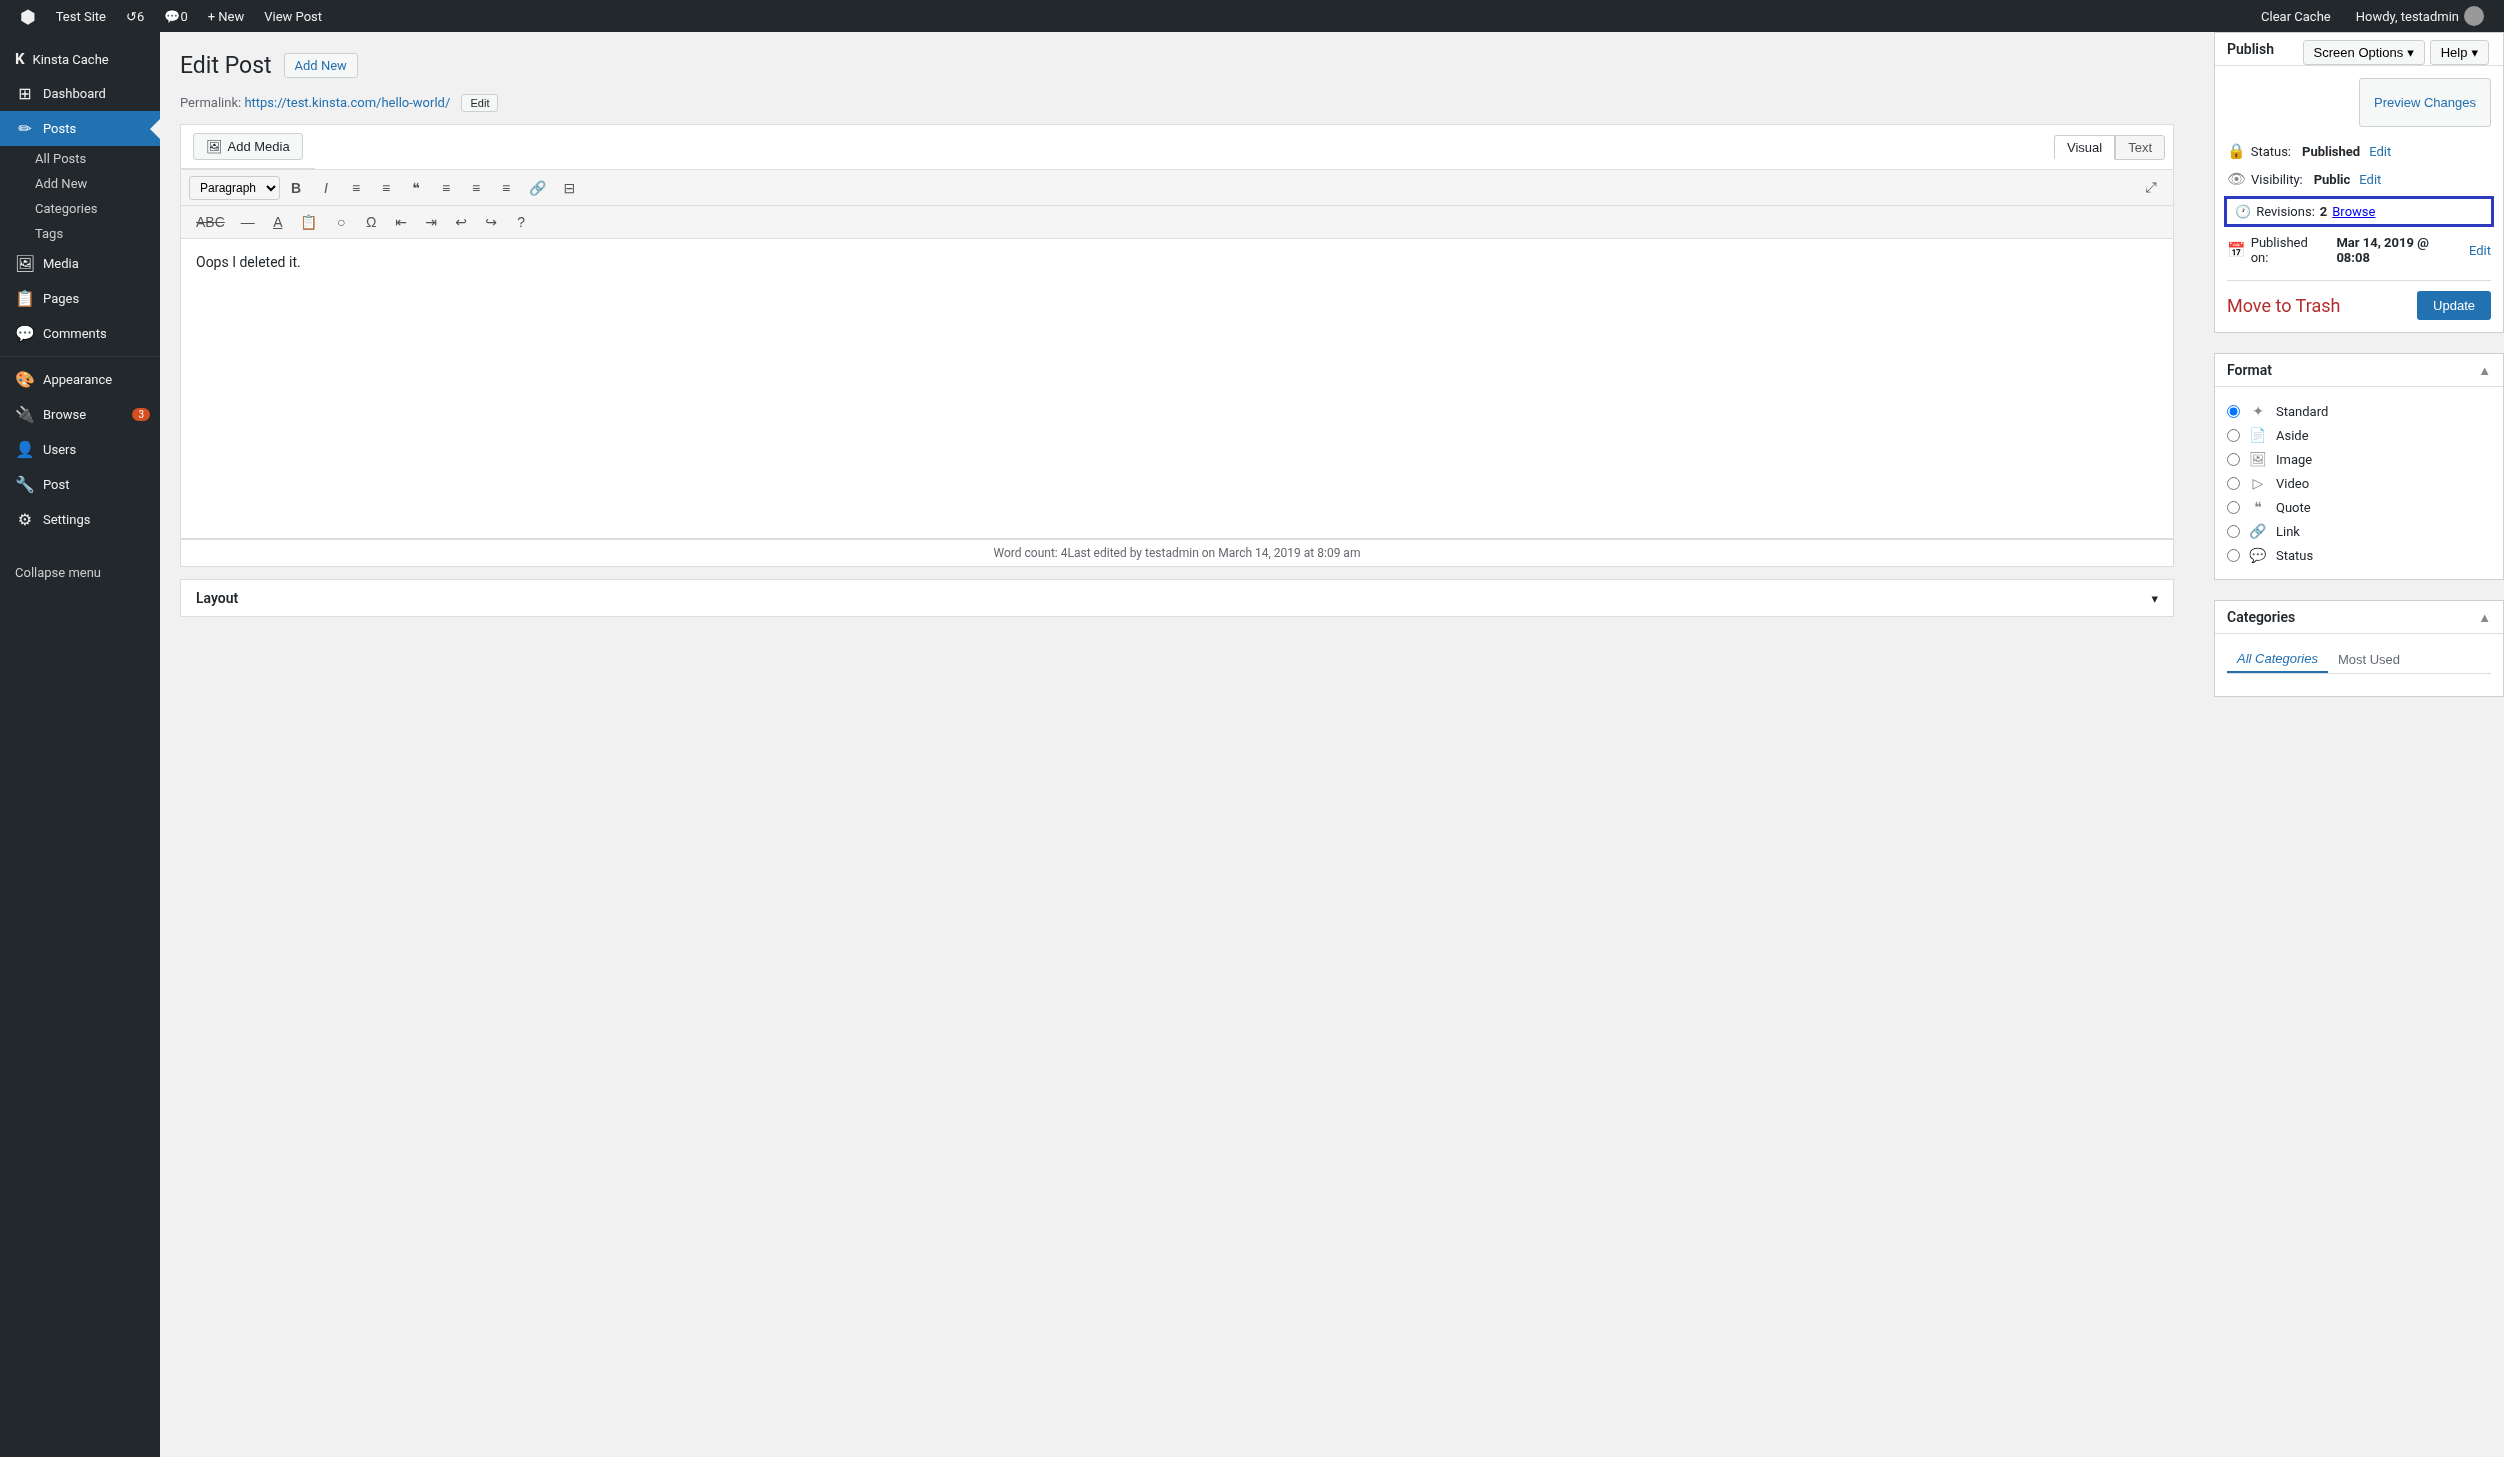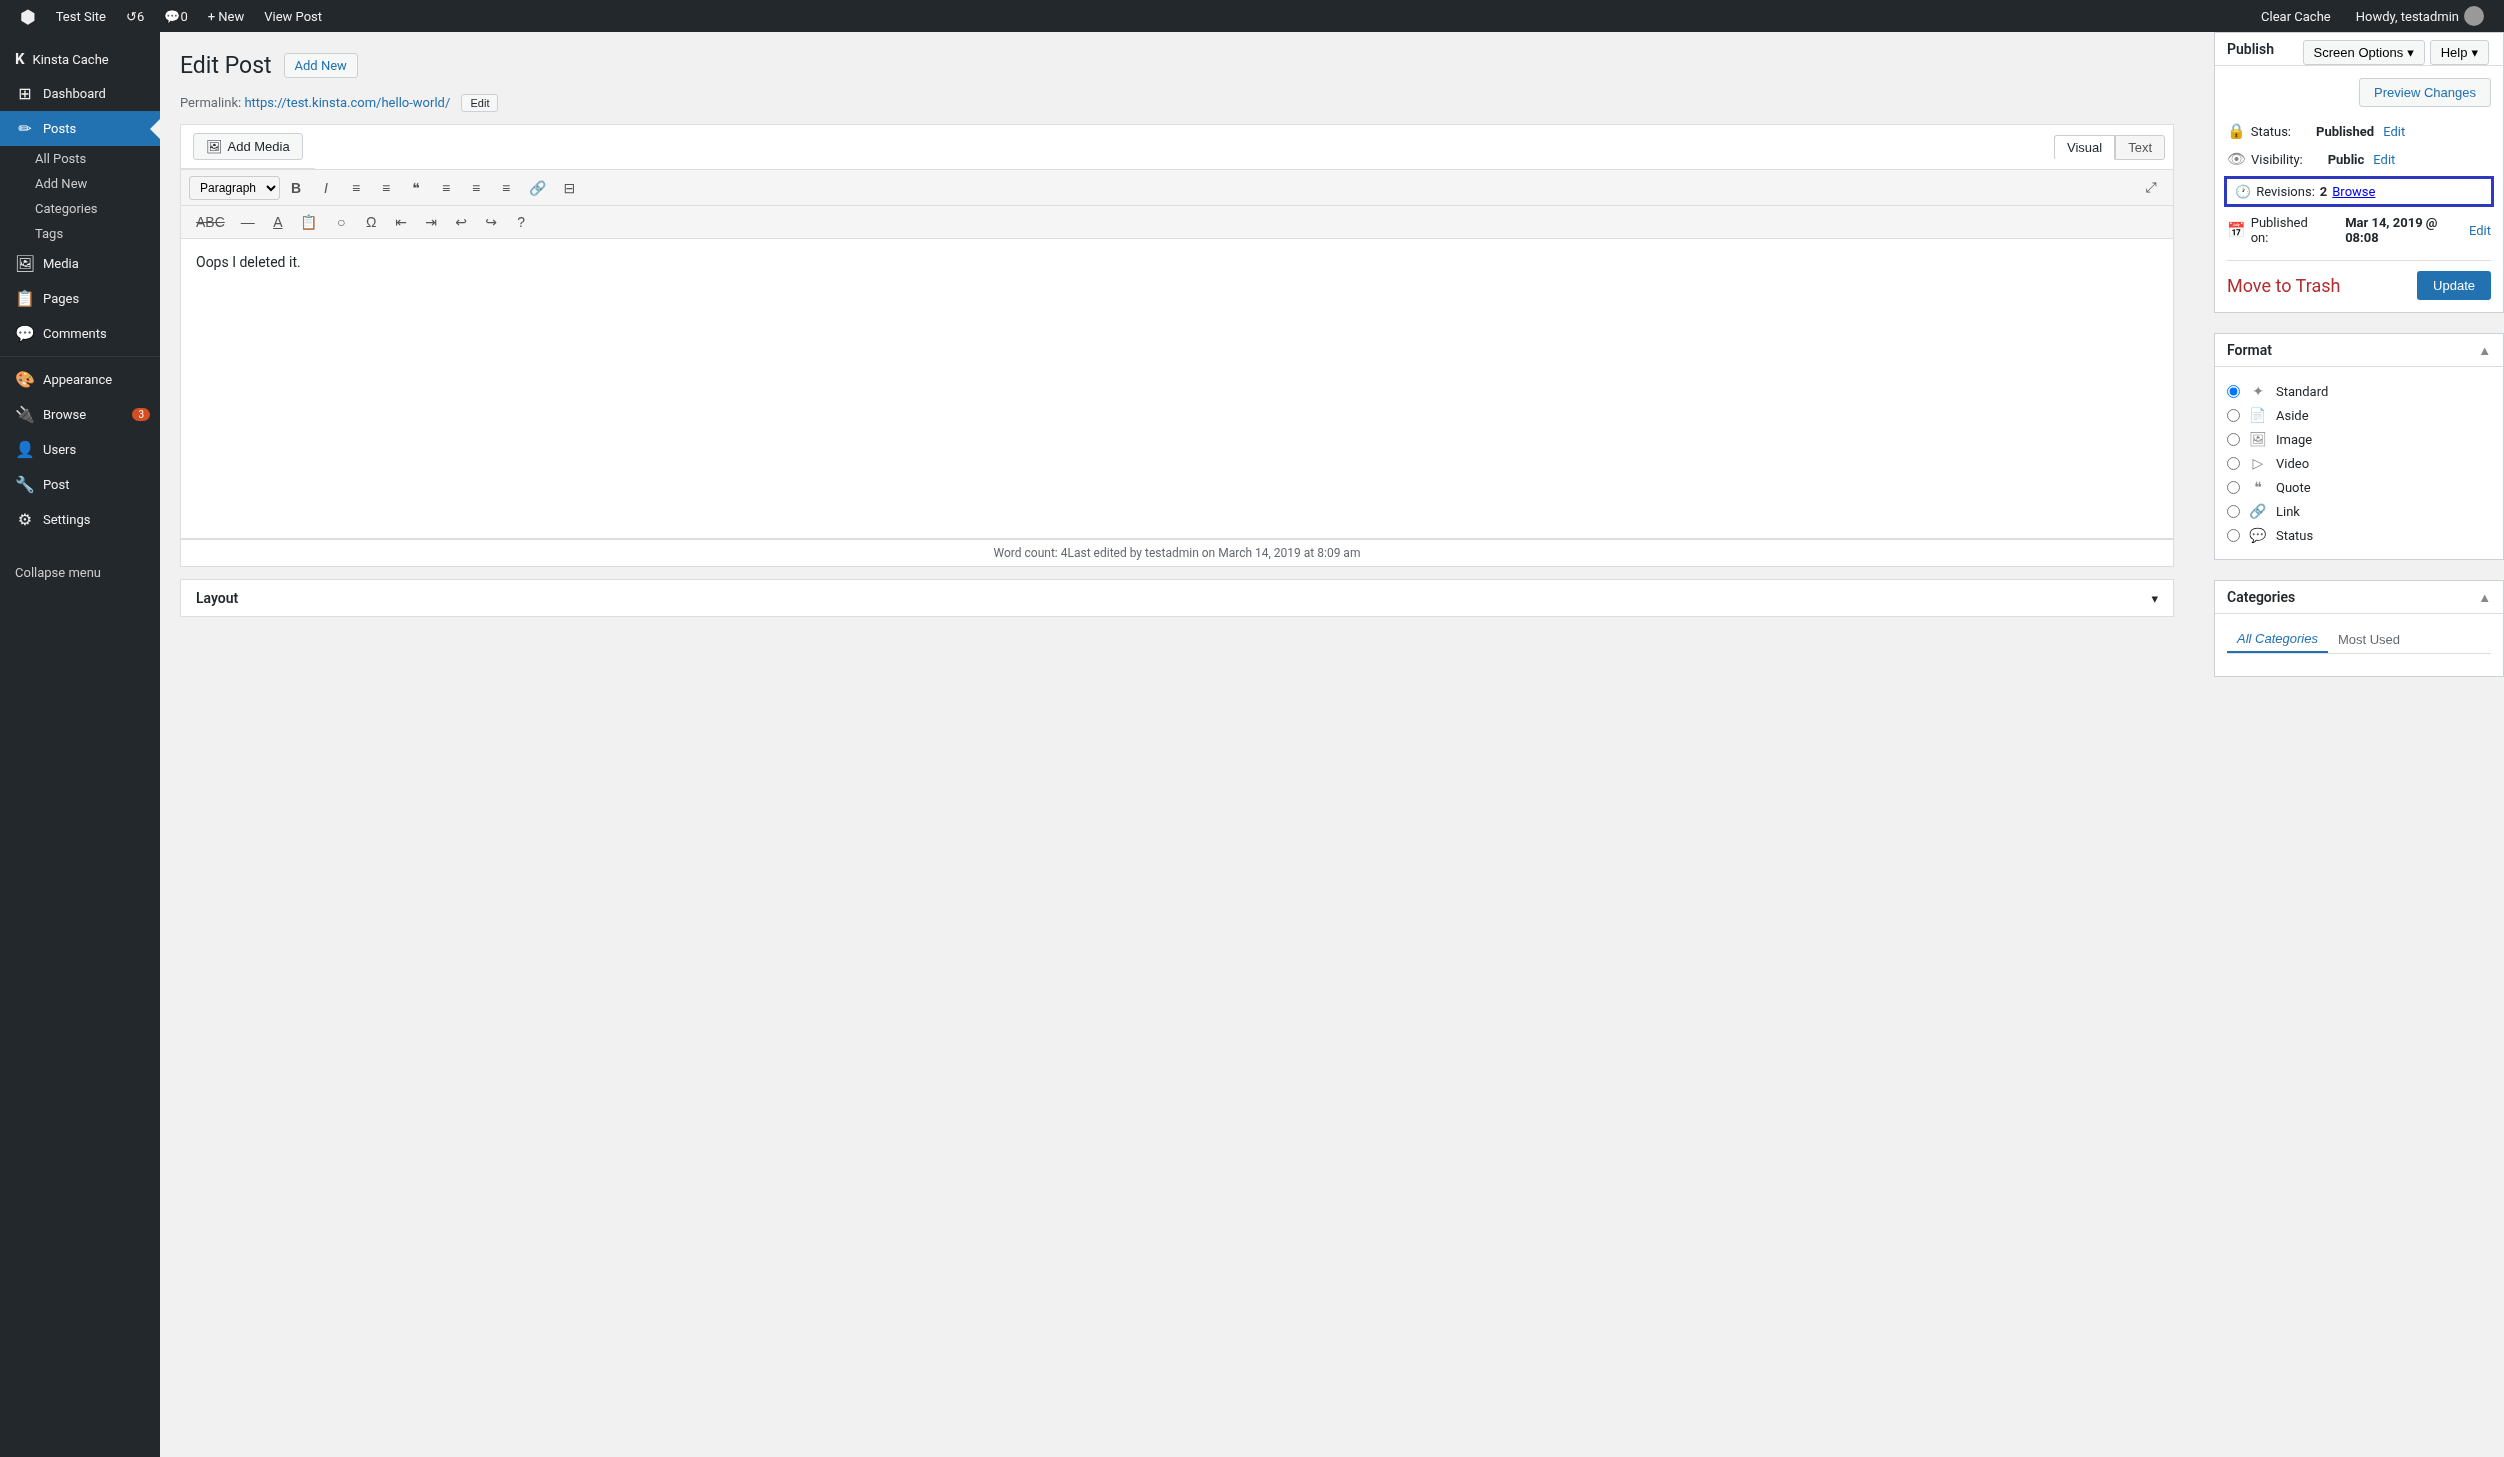--- a/index.html
+++ b/index.html
@@ -308,37 +308,37 @@
       font-weight: 600;
       color: #23282d;
     }
     .meta-box-body { padding: 12px; }
 
     
     .publish-preview-btn {
       background: #f6f7f7;
       border: 1px solid #ccd0d4;
       color: #2271b1;
-      padding: 6px 14px;
+      padding: 16px 14px;
       font-size: 13px;
       cursor: pointer;
       border-radius: 3px;
       float: right;
     }
 
     .publish-meta { clear: both; margin-top: 10px; }
     .publish-meta-row {
       display: flex;
       align-items: center;
       padding: 5px 0;
       font-size: 13px;
       gap: 5px;
     }
     .publish-meta-row .icon { color: #888; font-size: 15px; }
-    .publish-meta-row strong { margin-left: 20px; }
+    .publish-meta-row strong { margin-left: 6px; }
     .publish-meta-row a { color: #2271b1; text-decoration: none; margin-left: 4px; }
 
     
     .revisions-row {
       border: 3px solid #2d3abf;
       padding: 5px 8px;
       margin: 3px -3px;
       display: flex;
       align-items: center;
       gap: 5px;

